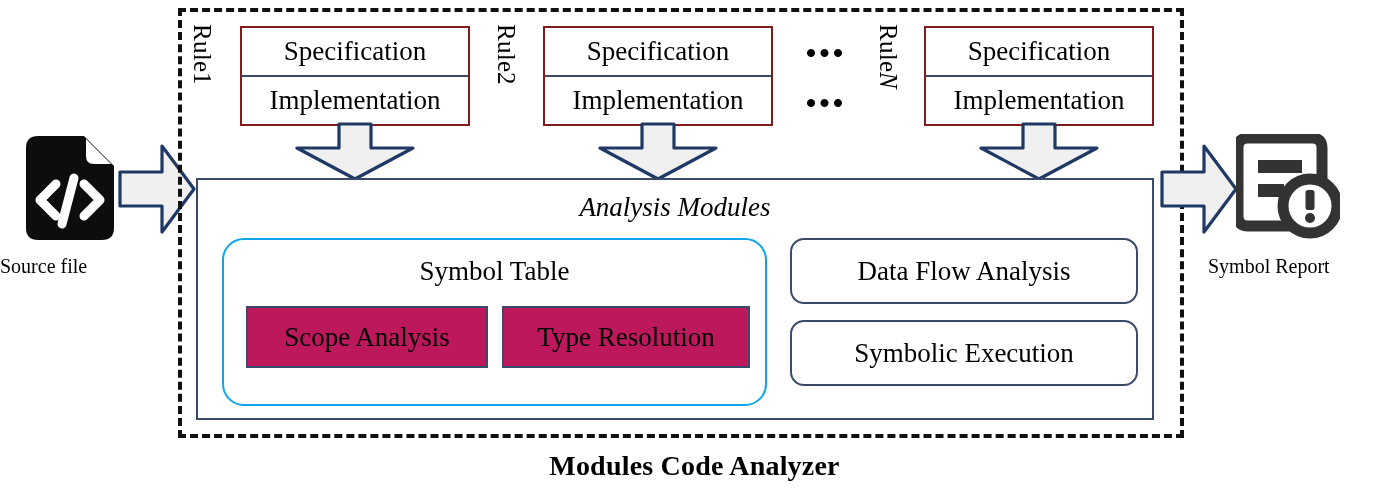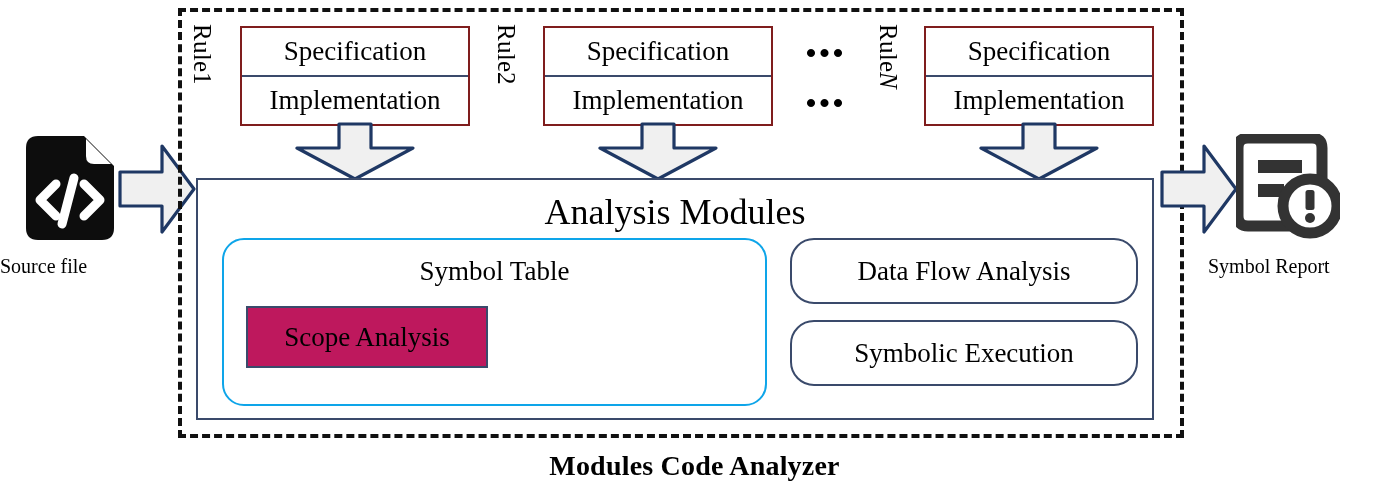--- a/index.html
+++ b/index.html
@@ -72,22 +72,23 @@
 
   
   #analysis-modules{
     left:196px; top:178px; width:958px; height:242px;
     border:2px solid #3a4a6b;
     background:#fff;
   }
   #analysis-modules-title{
     left:0; top:14px; width:100%;
     text-align:center;
-    font-size:36px;
-    line-height:1;
+    font-size:27px;
+    line-height:1;
+    font-style:italic;
   }
 
   
   #symbol-table{
     left:24px; top:58px; width:545px; height:168px;
     border:2px solid #0ea5e9;
     border-radius:22px;
     background:#fff;
   }
   #symbol-table-title{
@@ -105,21 +106,21 @@
     font-size:27px;
     line-height:1;
     top:66px; height:62px;
   }
   #scope-analysis{ left:22px;  width:242px; }
   #type-resolution{left:278px; width:248px; }
 
   
   .right-module{
     border:2px solid #3a4a6b;
-    border-radius:24px;
+    border-radius:14px;
     background:#fff;
     display:flex;
     align-items:center;
     justify-content:center;
     font-size:27px;
     line-height:1;
     left:592px; width:348px; height:66px;
   }
   #data-flow-analysis{ top:58px; }
   #symbolic-execution{ top:140px; }
@@ -217,20 +218,21 @@
     </div>
   </div>
 
   <div class="abs" id="analysis-modules">
 
     <div class="abs" id="analysis-modules-title">Analysis Modules</div>
 
     <div class="abs" id="symbol-table">
       <div class="abs" id="symbol-table-title">Symbol Table</div>
       <div class="abs st-sub" id="scope-analysis">Scope Analysis</div>
+      <div class="abs st-sub" id="type-resolution">Type Resolution</div>
     </div>
 
     <div class="abs right-module" id="data-flow-analysis">Data Flow Analysis</div>
     <div class="abs right-module" id="symbolic-execution">Symbolic Execution</div>
   </div>
 
   <div class="abs" style="left:1160px;top:144px;width:78px;height:90px;">
     <svg width="78" height="90" viewBox="0 0 78 90" class="arrow-svg">
       <path d="M2 28 H44 V2 L76 45 L44 88 V62 H2 Z" fill="#f0f0f0" stroke="#1f3864" stroke-width="3.2" stroke-linejoin="round"></path>
     </svg>

